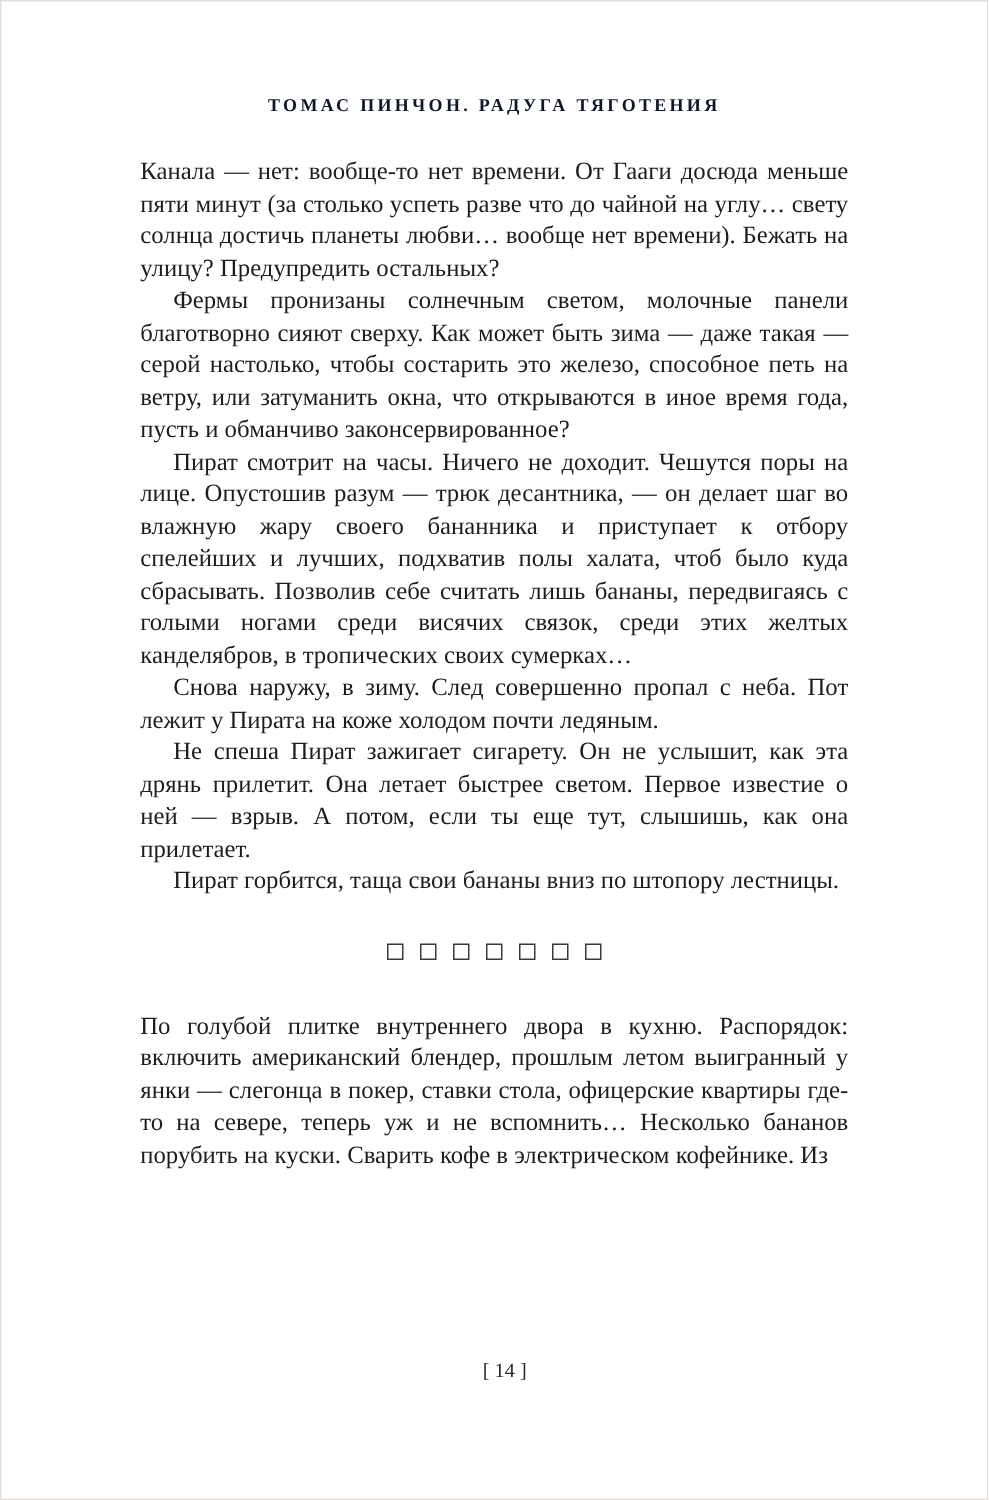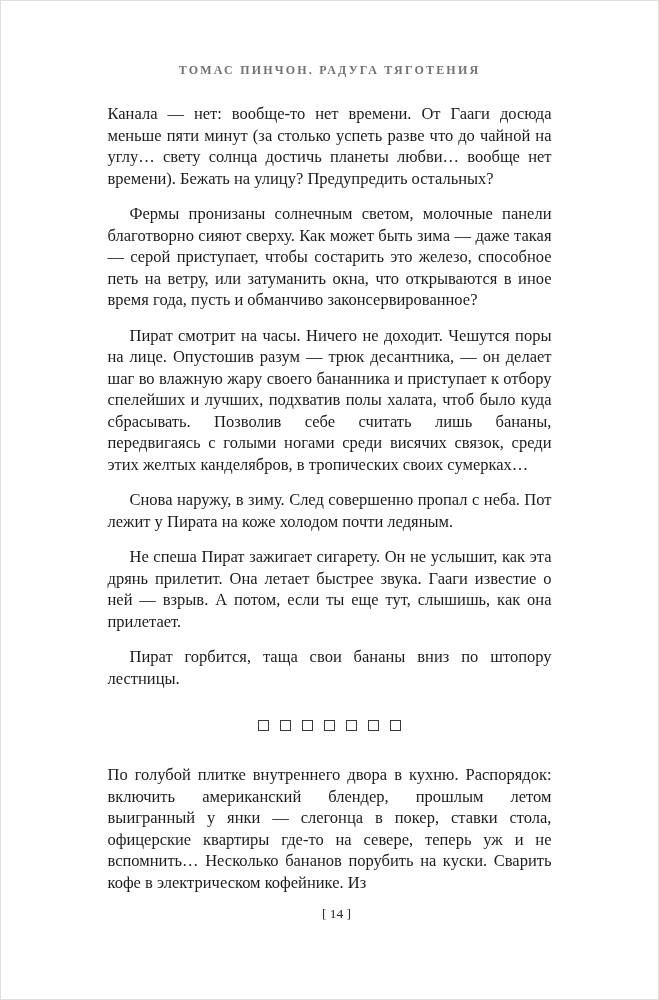--- a/index.html
+++ b/index.html
@@ -17,32 +17,32 @@
     overflow: hidden;
     font-family: "Liberation Serif", serif;
     color: #1c1c1c;
   }
   .running-header {
     margin-top: 62px;
     text-align: center;
     font-size: 12px;
     font-weight: bold;
     letter-spacing: 2.2px;
-    color: #737373;
+    color: #0f172a;
     white-space: nowrap;
   }
   .page-body {
     width: 472px;
     margin: 25px auto 0 auto;
     font-size: 16.5px;
     line-height: 21.5px;
     text-align: justify;
   }
   p.para {
-    margin: 14px;
+    margin: 0;
   }
   p.para.indent {
     text-indent: 22px;
   }
   p.para em {
     font-style: italic;
   }
   .divider {
     text-align: center;
     margin: 31px 0 33px 0;
@@ -69,23 +69,23 @@
   }
 </style>
 </head>
 <body>
 
 <div class="page">
   <div class="running-header">ТОМАС ПИНЧОН. РАДУГА ТЯГОТЕНИЯ</div>
 
   <div class="page-body">
       <p class="para"><span>Канала — нет: вообще-то нет времени. От Гааги досюда меньше пяти минут (за столько успеть разве что до чайной на углу… свету солнца достичь планеты любви… вообще нет времени). Бежать на улицу? Предупредить остальных?</span></p>
-      <p class="para indent"><span>Фермы пронизаны солнечным светом, молочные панели благотворно сияют сверху. Как может быть зима — даже такая — серой приступает, чтобы состарить это железо, способное петь на ветру, или затуманить окна, что открываются в иное время года, пусть и обманчиво законсервированное?</span></p>
+      <p class="para indent"><span>Фермы пронизаны солнечным светом, молочные панели благотворно сияют сверху. Как может быть зима — даже такая — серой настолько, чтобы состарить это железо, способное петь на ветру, или затуманить окна, что открываются в иное время года, пусть и обманчиво законсервированное?</span></p>
       <p class="para indent"><span>Пират смотрит на часы. Ничего не доходит. Чешутся поры на лице. Опустошив разум — трюк десантника, — он делает шаг во влажную жару своего бананника и приступает к отбору спелейших и лучших, подхватив полы халата, чтоб было куда сбрасывать. Позволив себе считать лишь бананы, передвигаясь с голыми ногами среди висячих связок, среди этих желтых канделябров, в тропических своих сумерках…</span></p>
       <p class="para indent"><span>Снова наружу, в зиму. След совершенно пропал с неба. Пот лежит у Пирата на коже холодом почти ледяным.</span></p>
-      <p class="para indent"><span>Не спеша Пират зажигает сигарету. Он не услышит, как эта дрянь прилетит. Она летает быстрее звука. Гааги известие о ней — взрыв. А потом, если ты еще тут, слышишь, как она прилетает.</span></p>
+      <p class="para indent"><span>Не спеша Пират зажигает сигарету. Он не услышит, как эта дрянь прилетит. Она летает быстрее светом. Первое известие о ней — взрыв. А потом, если ты еще тут, слышишь, как она прилетает.</span></p>
       <p class="para indent"><span>Пират горбится, таща свои бананы вниз по штопору лестницы.</span></p>
       <div class="divider"><span class="square"></span><span class="square"></span><span class="square"></span><span class="square"></span><span class="square"></span><span class="square"></span><span class="square"></span></div>
       <p class="para"><span>По голубой плитке внутреннего двора в кухню. Распорядок: включить американский блендер, прошлым летом выигранный у янки — слегонца в покер, ставки стола, офицерские квартиры где-то на севере, теперь уж и не вспомнить… Несколько бананов порубить на куски. Сварить кофе в электрическом кофейнике. Из</span></p>
     </div>
 
   <div class="page-footer">[ 14 ]</div>
 </div>
 
 </body></html>

